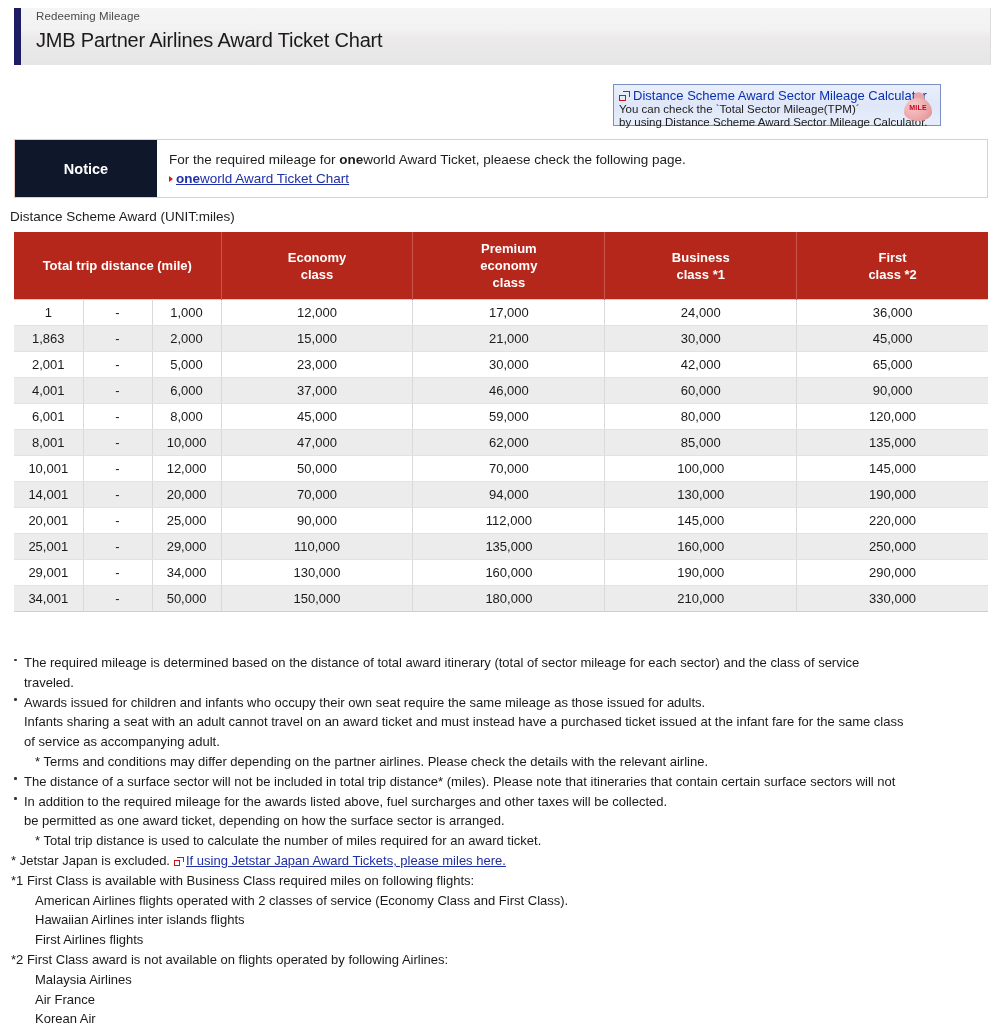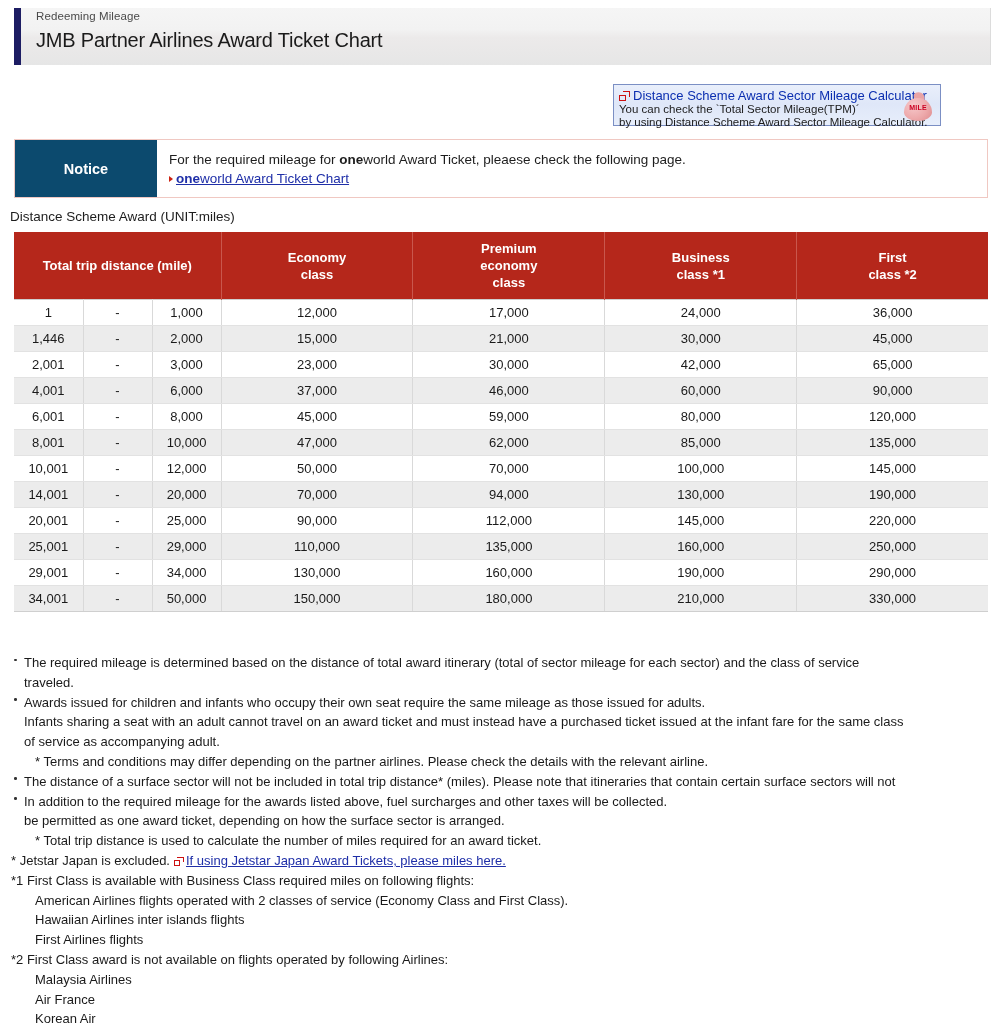--- a/index.html
+++ b/index.html
@@ -142,21 +142,21 @@
     width: 974px;
     height: 59px;
     border: 1px solid #f0c8c2;
     box-sizing: border-box;
     background: #ffffff;
     display: flex;
   }
   .notice-label {
     width: 142px;
     flex: 0 0 auto;
-    background: #0c4a6e;
+    background: #0f172a;
     color: #ffffff;
     font-size: 14.5px;
     font-weight: bold;
     display: flex;
     align-items: center;
     justify-content: center;
   }
   .notice-body {
     flex: 1 1 auto;
     padding: 10px 0 0 12px;
@@ -359,32 +359,32 @@
       <tr>
         <td class="col-from">1</td>
         <td class="col-dash">-</td>
         <td class="col-to">1,000</td>
         <td class="col-val">12,000</td>
         <td class="col-val">17,000</td>
         <td class="col-val">24,000</td>
         <td class="col-val">36,000</td>
       </tr>
       <tr>
-        <td class="col-from">1,446</td>
+        <td class="col-from">1,863</td>
         <td class="col-dash">-</td>
         <td class="col-to">2,000</td>
         <td class="col-val">15,000</td>
         <td class="col-val">21,000</td>
         <td class="col-val">30,000</td>
         <td class="col-val">45,000</td>
       </tr>
       <tr>
         <td class="col-from">2,001</td>
         <td class="col-dash">-</td>
-        <td class="col-to">3,000</td>
+        <td class="col-to">5,000</td>
         <td class="col-val">23,000</td>
         <td class="col-val">30,000</td>
         <td class="col-val">42,000</td>
         <td class="col-val">65,000</td>
       </tr>
       <tr>
         <td class="col-from">4,001</td>
         <td class="col-dash">-</td>
         <td class="col-to">6,000</td>
         <td class="col-val">37,000</td>

